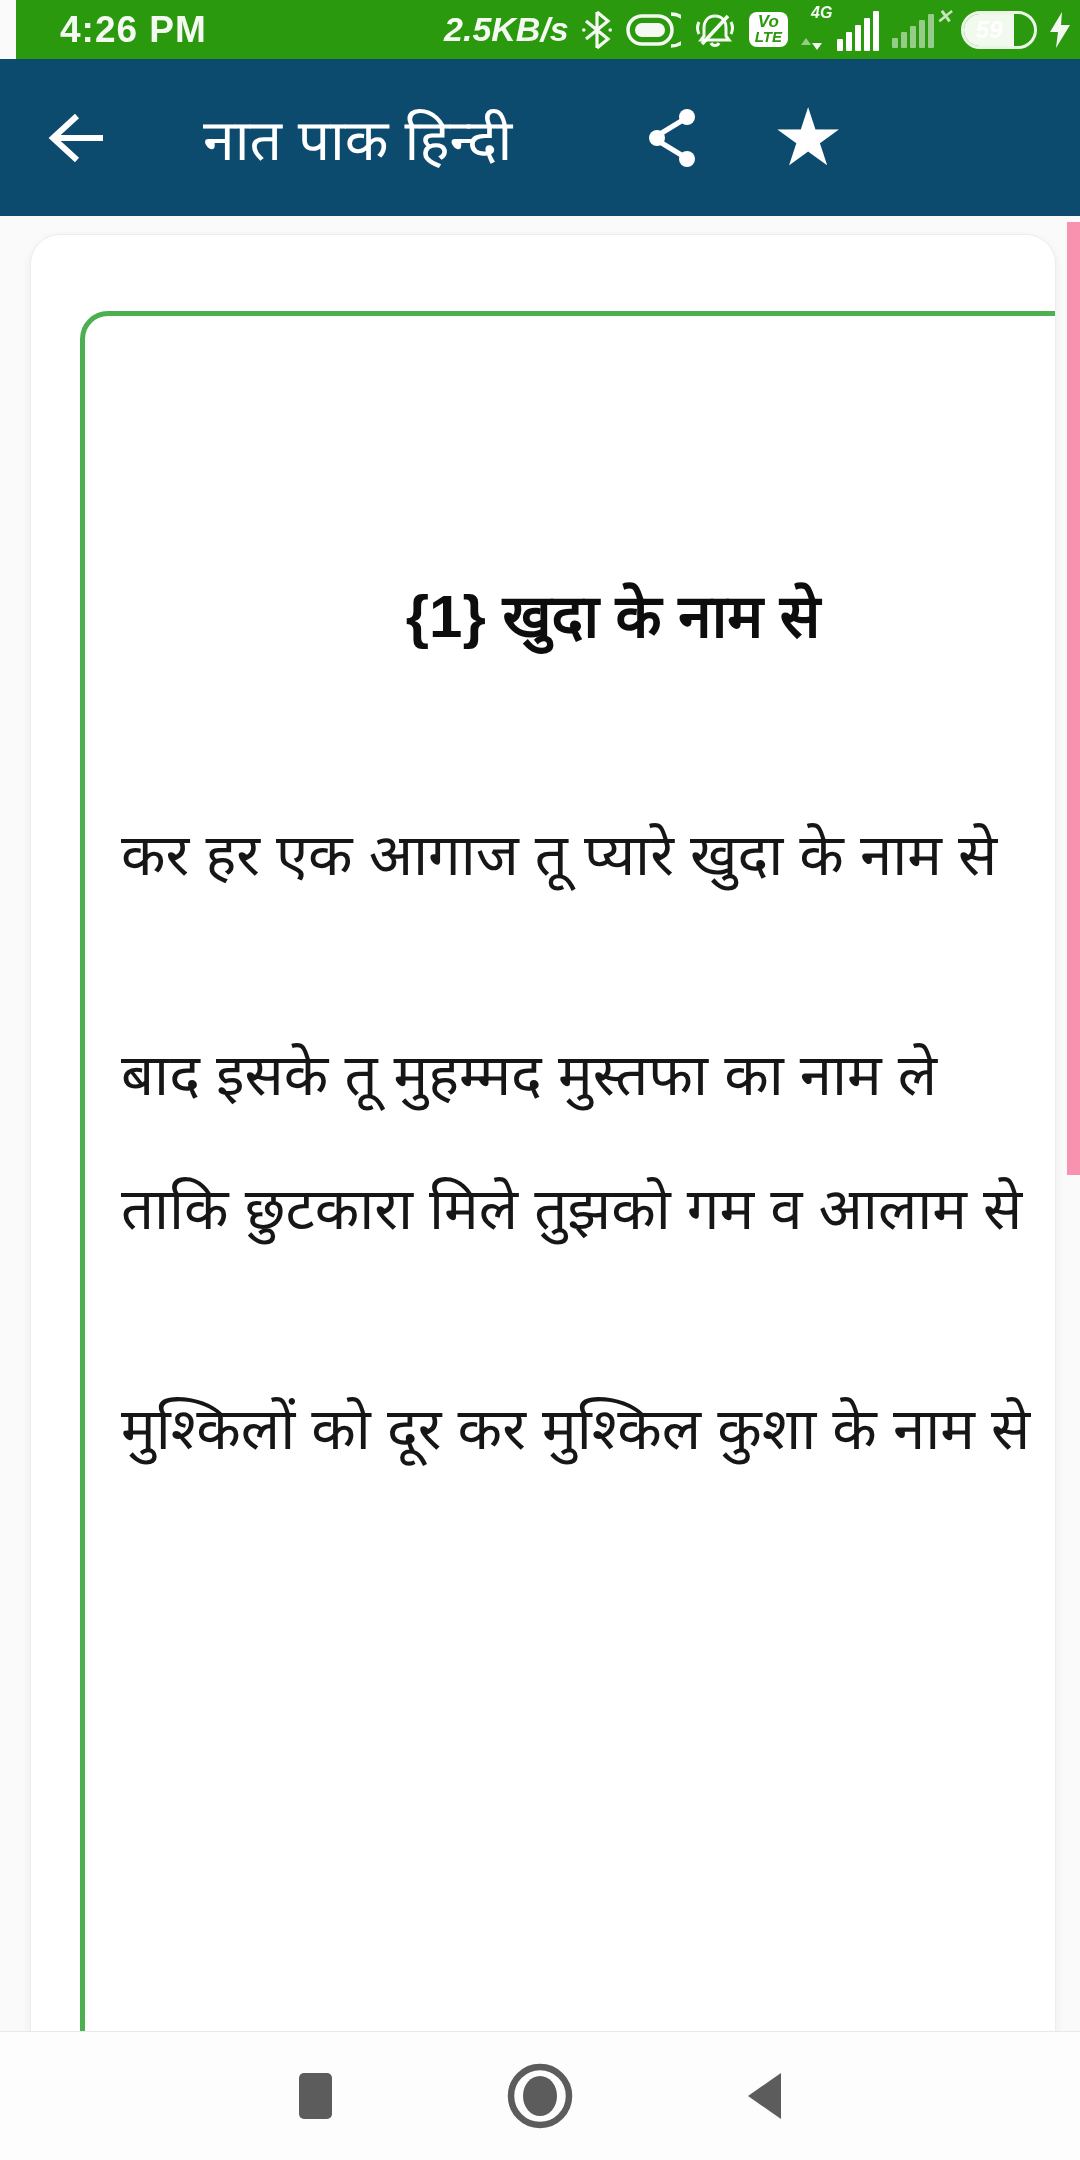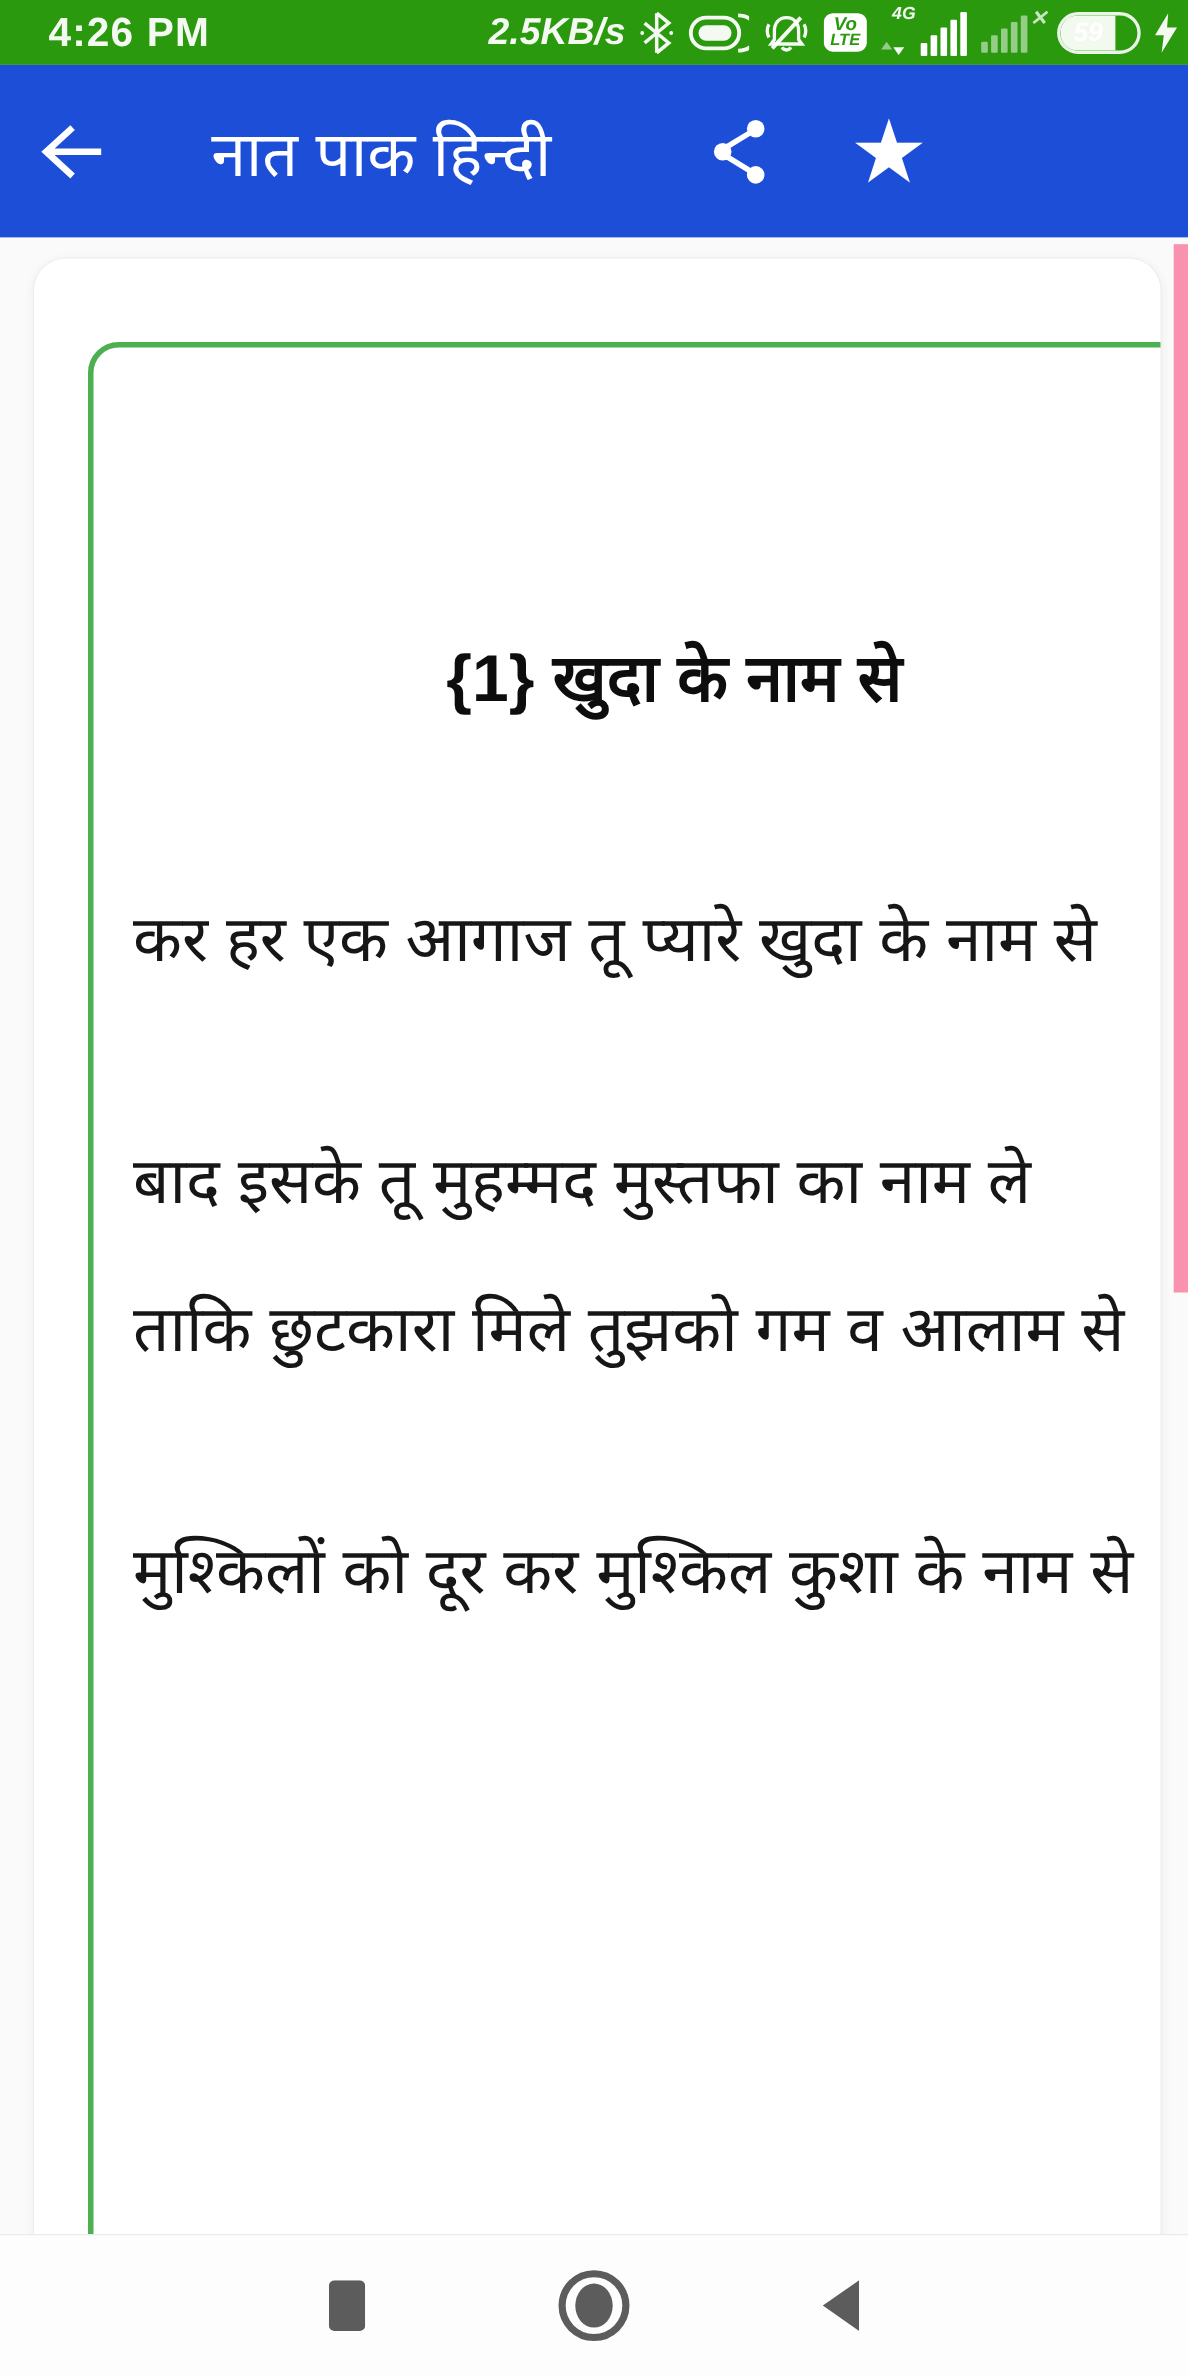--- a/index.html
+++ b/index.html
@@ -1,21 +1,21 @@
 <!DOCTYPE html>
 <html><head>
 <meta charset="utf-8">
 <style>
   html,body{margin:0;padding:0;}
   body{width:1080px;height:2160px;overflow:hidden;background:#000;}
   .screen{position:relative;width:1080px;height:2160px;background:#fafafa;
           font-family:"Liberation Sans",sans-serif;overflow:hidden;}
 
   
-  .status-bar{position:absolute;top:0;left:0;right:0;height:59px;background:#2b990e;
+  .status-bar{position:absolute;top:0;left:16px;right:0;height:59px;background:#2b990e;
               display:flex;align-items:center;padding:0 10px 0 44px;box-sizing:border-box;
               color:rgba(255,255,255,0.95);}
   .sb-time{font-size:37px;font-weight:700;letter-spacing:1px;margin-right:auto;}
   .sb-right{display:flex;align-items:center;gap:13px;font-style:italic;}
   .sb-speed{font-size:34px;font-weight:700;}
   .sb-ic{display:flex;align-items:center;}
   .volte{background:#ffffff;color:#2b990e;border-radius:8px;padding:2px 6px 3px;
          text-align:center;line-height:0.95;}
   .volte .v1{display:block;font-size:17px;font-weight:700;}
   .volte .v2{display:block;font-size:15px;font-weight:700;}
@@ -30,22 +30,22 @@
   .sig2 .x{position:absolute;top:-4px;right:-4px;font-size:19px;font-weight:700;
            color:rgba(255,255,255,0.75);}
   .battery{position:relative;width:76px;height:38px;border:3px solid rgba(255,255,255,0.9);
            border-radius:19px;box-sizing:border-box;overflow:hidden;}
   .battery .fill{position:absolute;left:0;top:0;bottom:0;width:72%;background:#f2faef;}
   .battery .pct{position:absolute;left:0;top:0;width:72%;height:100%;display:flex;
                 align-items:center;justify-content:center;font-size:24px;font-weight:700;
                 color:#ffffff;}
 
   
-  .app-bar{position:absolute;top:59px;left:0;right:0;height:157px;background:#1d4ed8;
-           display:flex;align-items:center;padding-left:34px;box-sizing:border-box;color:#fff;}
+  .app-bar{position:absolute;top:59px;left:0;right:0;height:157px;background:#0c4a6e;
+           display:flex;align-items:center;padding-left:45px;box-sizing:border-box;color:#fff;}
   .ab-title{margin-left:96px;font-size:57px;color:#fff;}
   .ab-spacer{flex:1;}
   .ab-share{margin-right:76px;}
   .ab-star{margin-right:236px;font-size:80px;line-height:60px;color:#fff;}
 
   
   .content{position:absolute;top:216px;left:0;right:0;height:1815px;background:#fafafa;
            overflow:hidden;}
   .card{position:absolute;left:30px;top:18px;width:1026px;height:1830px;background:#fff;
         border:1px solid #ededed;border-radius:30px;box-shadow:0 3px 10px rgba(0,0,0,0.06);

